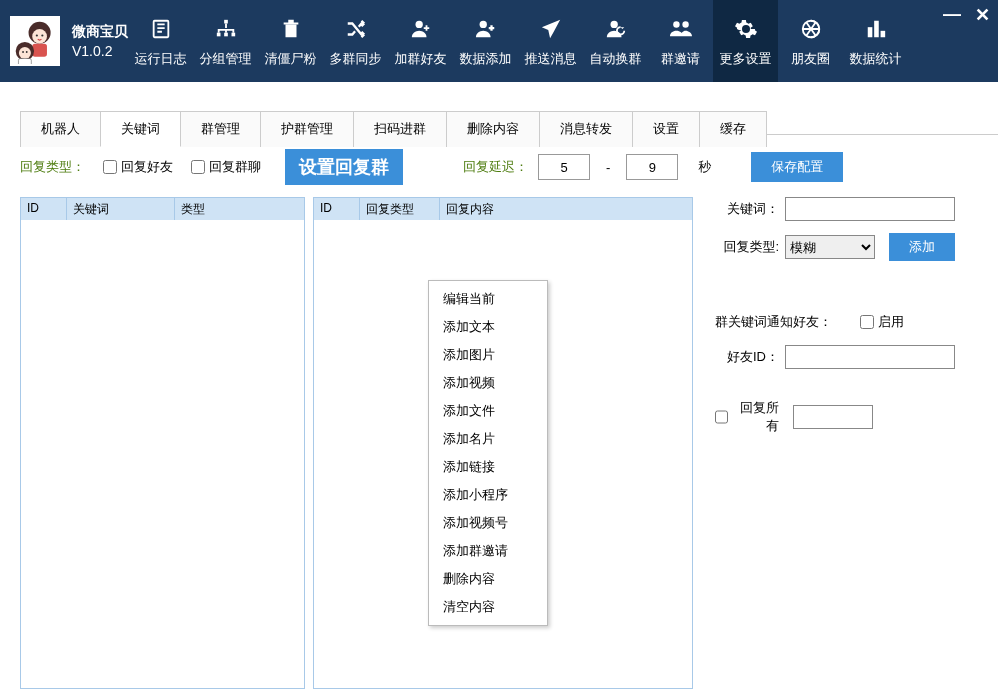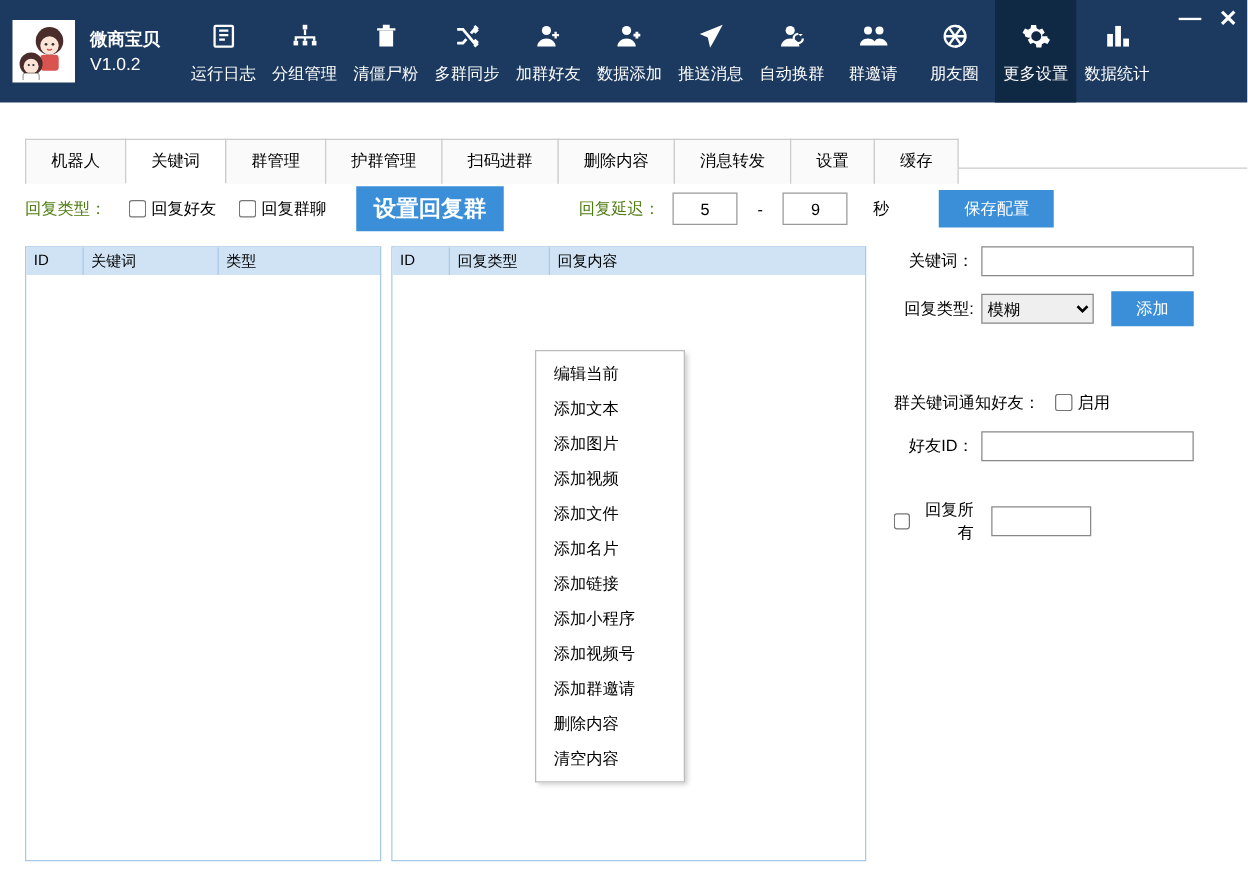--- a/index.html
+++ b/index.html
@@ -5,21 +5,21 @@
 * { box-sizing: border-box; margin: 0; padding: 0; font-family: "Microsoft YaHei", sans-serif; }
 body { width: 998px; height: 700px; overflow: hidden; background: #fff; }
 
 .titlebar { height: 82px; background: #1c3a5f; display: flex; align-items: center; color: #fff; position: relative; }
 .avatar { width: 50px; height: 50px; background: #fff; margin-left: 10px; display: flex; align-items: center; justify-content: center; }
 .avatar svg { width: 46px; height: 46px; }
 .app-title { margin-left: 12px; display: flex; flex-direction: column; font-size: 14px; }
 .app-title .name { font-weight: 600; }
 .app-title .ver { font-size: 14px; font-weight: 400; margin-top: 2px; }
 
-.toolbar { display: flex; margin-left: 18px; height: 100%; }
+.toolbar { display: flex; height: 100%; }
 .tool-item { display: flex; flex-direction: column; align-items: center; justify-content: center; width: 65px; height: 82px; cursor: pointer; font-size: 12px; }
 .tool-item.active { background: #0f2843; }
 .tool-item .icon { font-size: 22px; margin-bottom: 6px; height: 30px; display:flex; align-items:center; }
 .tool-item .label { font-size: 13px; }
 
 .winbtns { position: absolute; top: 4px; right: 8px; display: flex; gap: 14px; }
 .winbtns span { font-size: 18px; cursor: pointer; font-weight: bold; }
 
 .tabs { display: flex; margin: 16px 0 0 20px; border-bottom: 1px solid #ccc; }
 .tab { padding: 8px 20px; border: 1px solid #ccc; border-bottom: none; margin-right: -1px; font-size: 13px; background: #fff; cursor: pointer; position: relative; top: 13px; }
@@ -161,37 +161,37 @@
       <div class="tool-item">
         <div class="icon">
           <svg width="26" height="22" viewBox="0 0 28 24" fill="#fff">
             <circle cx="9" cy="7" r="3.5"></circle>
             <circle cx="19" cy="7" r="3.5"></circle>
             <path d="M2 20c0-3.5 3-6 7-6s7 2.5 7 6zM14 20c0-3.5 2-6 5-6s7 2.5 7 6z"></path>
           </svg>
         </div>
         <div class="label">群邀请</div>
       </div>
+      <div class="tool-item active">
+        <div class="icon">
+          <svg width="24" height="24" viewBox="0 0 24 24" fill="#fff">
+            <path d="M12 8a4 4 0 100 8 4 4 0 000-8zm9 4a7 7 0 01-.1 1.2l2.1 1.6-2 3.4-2.5-1a7 7 0 01-2 1.2l-.4 2.6h-4l-.4-2.6a7 7 0 01-2-1.2l-2.5 1-2-3.4 2.1-1.6A7 7 0 013 12a7 7 0 01.1-1.2L1 9.2l2-3.4 2.5 1a7 7 0 012-1.2L7.9 3h4l.4 2.6a7 7 0 012 1.2l2.5-1 2 3.4-2.1 1.6c.1.4.1.8.1 1.2z"></path>
+          </svg>
+        </div>
+        <div class="label">更多设置</div>
+      </div>
       <div class="tool-item">
         <div class="icon">
           <svg width="22" height="22" viewBox="0 0 24 24" fill="none" stroke="#fff" stroke-width="2">
             <circle cx="12" cy="12" r="9"></circle>
             <path d="M12 3a9 9 0 010 18M3 12h18"></path>
             <path d="M7 5l10 14M17 5L7 19"></path>
           </svg>
         </div>
         <div class="label">朋友圈</div>
-      </div>
-      <div class="tool-item active">
-        <div class="icon">
-          <svg width="24" height="24" viewBox="0 0 24 24" fill="#fff">
-            <path d="M12 8a4 4 0 100 8 4 4 0 000-8zm9 4a7 7 0 01-.1 1.2l2.1 1.6-2 3.4-2.5-1a7 7 0 01-2 1.2l-.4 2.6h-4l-.4-2.6a7 7 0 01-2-1.2l-2.5 1-2-3.4 2.1-1.6A7 7 0 013 12a7 7 0 01.1-1.2L1 9.2l2-3.4 2.5 1a7 7 0 012-1.2L7.9 3h4l.4 2.6a7 7 0 012 1.2l2.5-1 2 3.4-2.1 1.6c.1.4.1.8.1 1.2z"></path>
-          </svg>
-        </div>
-        <div class="label">更多设置</div>
       </div>
       <div class="tool-item">
         <div class="icon">
           <svg width="22" height="22" viewBox="0 0 24 24" fill="#fff">
             <rect x="3" y="10" width="5" height="11"></rect>
             <rect x="10" y="3" width="5" height="18"></rect>
             <rect x="17" y="14" width="5" height="7"></rect>
           </svg>
         </div>
         <div class="label">数据统计</div>
@@ -270,21 +270,21 @@
     </div>
     <div class="sp-row">
       <label>回复类型:</label>
       <select class="sel">
         <option>模糊</option>
       </select>
       <button class="btn-add">添加</button>
     </div>
     <div class="sp-spacer"></div>
     <div class="sp-row">
-      <span style="margin-right:4px">群关键词通知好友：</span>
+      <span style="margin-right:20px">群关键词通知好友：</span>
       <label class="checkbox-wrap">
         <input type="checkbox" style="">
           <span>启用</span>
       </label>
     </div>
     <div class="sp-row" style="margin-top:14px">
       <label>好友ID：</label>
       <input class="text-input w1" style="">
     </div>
     <div class="sp-row" style="margin-top:30px">

